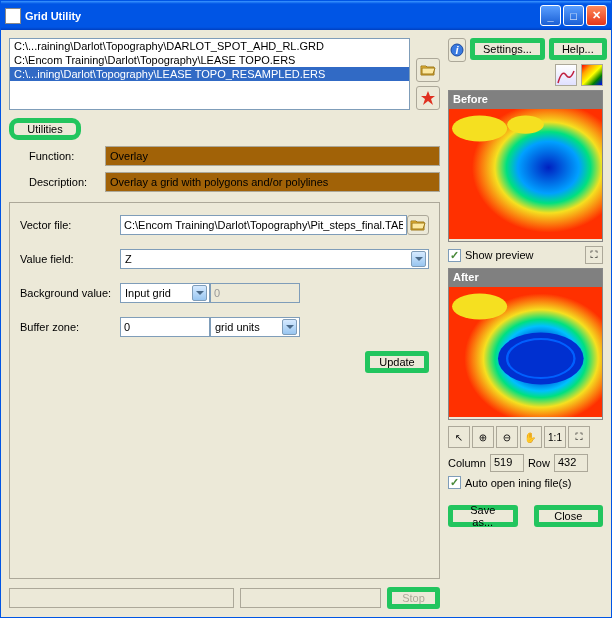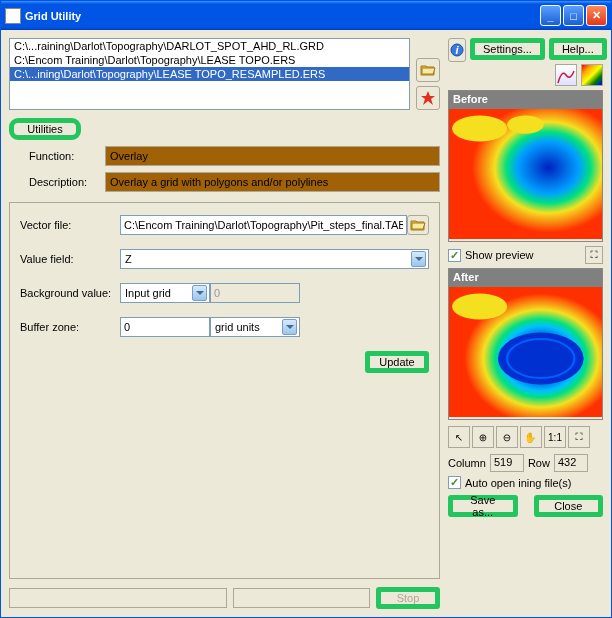--- a/index.html
+++ b/index.html
@@ -52,21 +52,21 @@
 .preview-header { background: #808080; color: white; font-weight: bold; padding: 2px 4px; height: 18px; }
 .preview-img { width: 100%; height: 130px; }
 .chk-row { display: flex; align-items: center; gap: 4px; margin-top: 4px; cursor: pointer; }
 .chk { width: 13px; height: 13px; border: 1px solid #7f9db9; background: white; display: flex; align-items: center; justify-content: center; }
 .chk.checked::after { content: '✓'; color: #4a8a3a; font-size: 11px; font-weight: bold; line-height: 1; }
 .zoom-row { display: flex; gap: 2px; margin-top: 6px; }
 .zoom-btn { width: 22px; height: 22px; border: 1px solid #aca899; background: #ece9d8; cursor: pointer; display: flex; align-items: center; justify-content: center; font-size: 10px; }
 .coord-row { display: flex; align-items: center; gap: 4px; margin-top: 6px; }
 .coord-label { font-size: 11px; }
 .coord-val { width: 34px; height: 18px; border: 1px solid #aca899; background: #ece9d8; padding: 1px 3px; text-align: left; }
-.right-bottom-btns { display: flex; gap: 16px; margin-top: 6px; }
+.right-bottom-btns { display: flex; gap: 16px; margin-top: 16px; }
 .right-bottom-btns .btn { flex: 1; }
 .fullscreen-icon { width: 18px; height: 18px; border: 1px solid #aca899; cursor: pointer; display: inline-flex; align-items: center; justify-content: center; font-size:10px; }
 </style>
 </head>
 <body>
 
 <div class="window">
   <div class="titlebar">
     <span class="titlebar-icon"></span>
     <span class="titlebar-text">Grid Utility</span>
@@ -151,21 +151,21 @@
         </div>
 
         <div class="update-row">
           <button class="btn" style="width:64px">Update</button>
         </div>
       </div>
 
       <div class="bottom-row">
         <div class="progress-box" style="flex:1.6"></div>
         <div class="progress-box" style="flex:1"></div>
-        <button class="btn disabled" style="width:64px">Stop</button>
+        <button class="btn disabled" style="width:53px">Stop</button>
       </div>
     </div>
 
     <div class="right-col">
       <div class="top-right-btns">
         <div class="icon-btn">
           <svg viewBox="0 0 16 16">
               <circle cx="8" cy="8" r="6" fill="#3a7ae0" stroke="#1a4aa0"></circle>
               <text x="8" y="12" text-anchor="middle" fill="white" font-size="10" font-style="italic" font-weight="bold">i</text>
             </svg>

